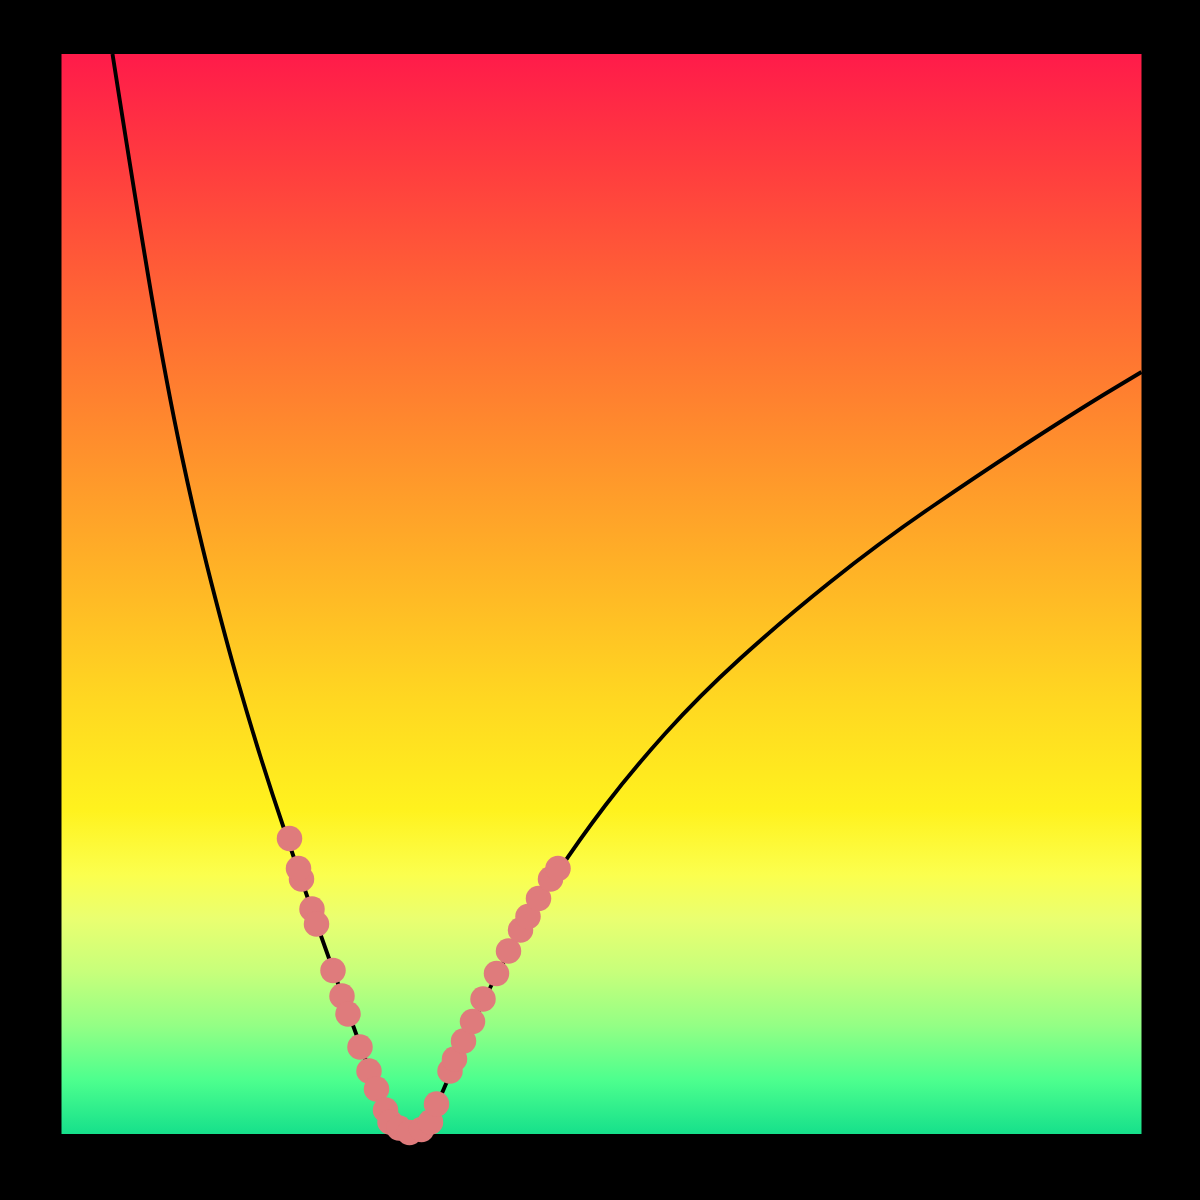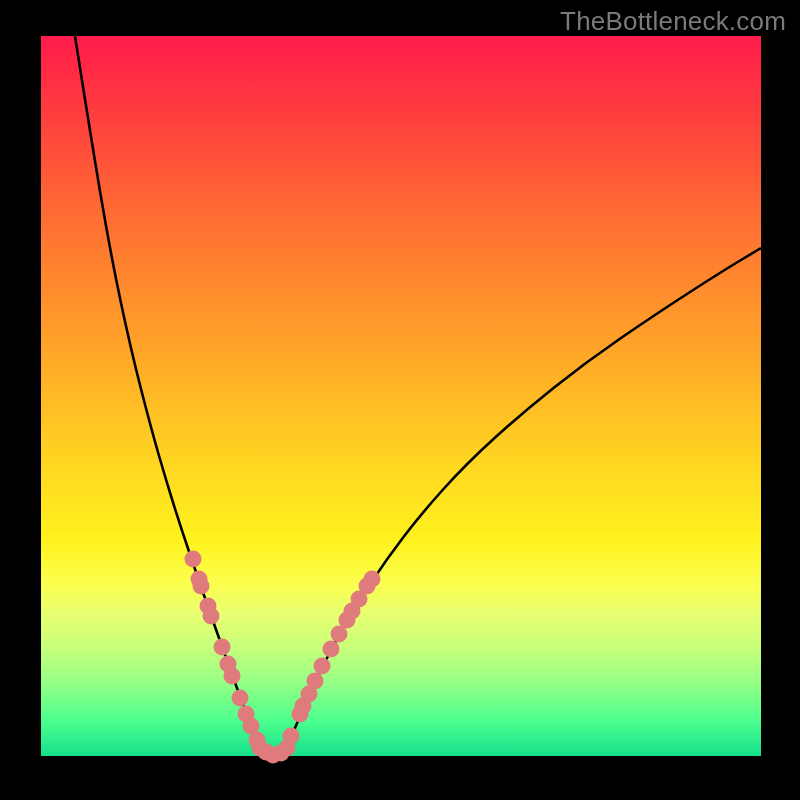--- a/index.html
+++ b/index.html
@@ -63,21 +63,20 @@
     stroke-width: 2.6;
   }
   .dot {
     fill: #df7b7c;
   }
 </style>
 </head>
 <body>
 
 <div class="frame">
-  <div class="watermark">TheBottleneck.com</div>
   <div class="plot-area">
     <svg class="curves" viewBox="0 0 720 720">
       <path id="left-curve" class="curve" d="M34 0 Q 50 102 60 161 Q 70 220 80 267 Q 90 314 100 353 Q 110 392 117.5 418 Q 125 444 132.5 468 Q 140 492 147.5 514 Q 155 536 161 553.5 Q 167 571 172.5 586.5 Q 178 602 183 616 Q 188 630 192.5 642.5 Q 197 655 200.5 664.5 Q 204 674 207.5 683 Q 211 692 214.5 701 L 218 710"></path>
       <path id="right-curve" class="curve" d="M246 710 Q 255 690 259.5 679 Q 264 668 270.5 654 Q 277 640 285.5 623 Q 294 606 305 587 Q 316 568 330.5 546 Q 345 524 362.5 501 Q 380 478 402.5 453 Q 425 428 452.5 403 Q 480 378 512.5 352 Q 545 326 580 302 Q 615 278 647.5 257 Q 680 236 700 224 L 720 212"></path>
       <path id="valley-floor" class="curve" d="M218 710 Q 222 715 224 716.5 Q 226 718 228 718.5 Q 230 719 232 719 Q 234 719 236 718.5 Q 238 718 240 716.5 Q 242 715 244 712.5 L 246 710" style="stroke-width:9;stroke:#df7b7c;stroke-linecap:round"></path>
       <g id="marker-group">
           <circle cx="152" cy="523" r="8.5" class="dot"></circle>
           <circle cx="160" cy="550" r="8.5" class="dot"></circle>
           <circle cx="158" cy="543" r="8.5" class="dot"></circle>
           <circle cx="167" cy="570" r="8.5" class="dot"></circle>

